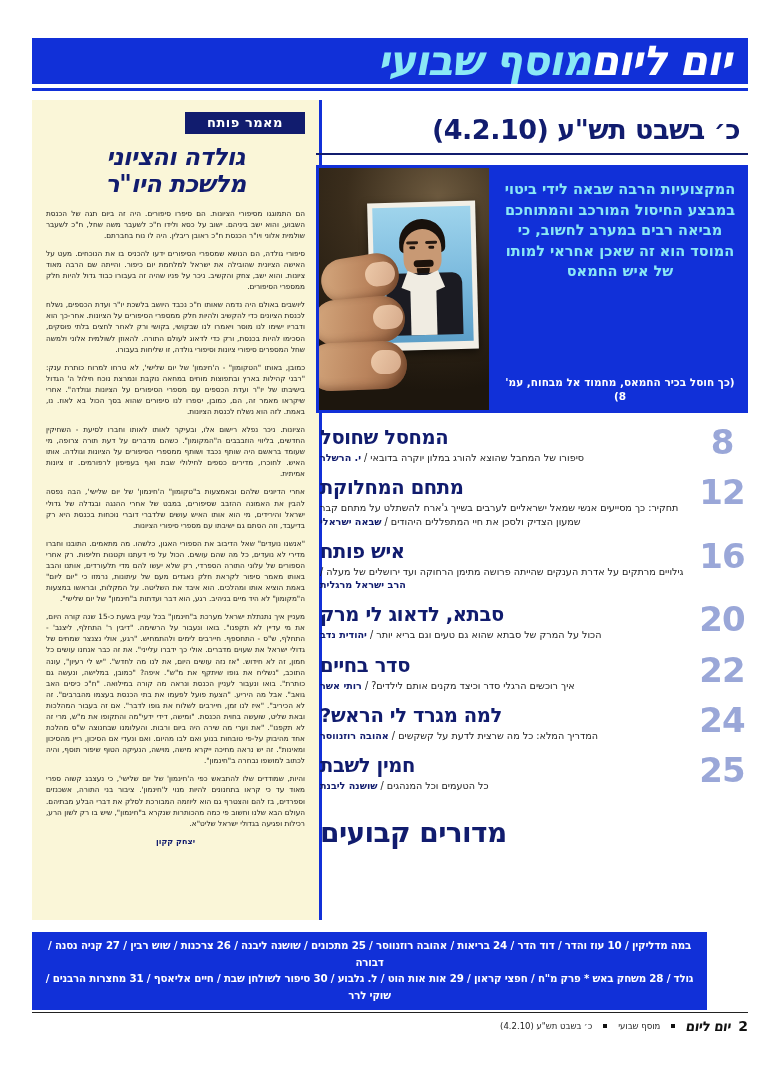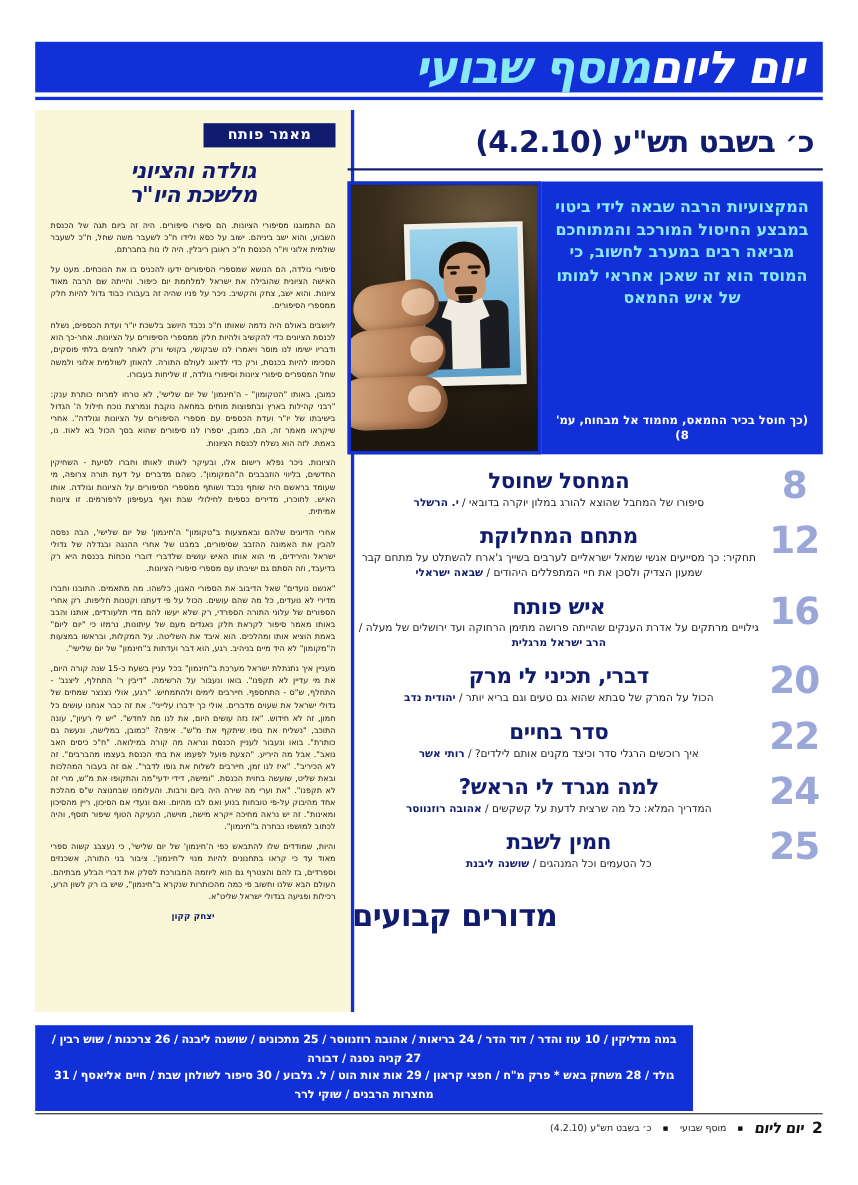--- a/index.html
+++ b/index.html
@@ -231,21 +231,21 @@
     text-align: center;
     font-size: 34px;
     font-weight: bold;
     color: #9aa7d8;
     line-height: .92;
     letter-spacing: -1px;
     font-family: "DejaVu Sans", sans-serif;
   }
   .toc-body {
     flex: 1 1 auto;
-    text-align: center;
+    text-align: left;
     padding-left: 4px;
   }
   .toc-title {
     font-size: 19.5px;
     font-weight: bold;
     color: #111c6e;
     line-height: 1.08;
     letter-spacing: -0.4px;
     font-family: "DejaVu Sans", sans-serif;
   }
@@ -288,21 +288,21 @@
     background: #111c6e;
     color: #ffffff;
     font-size: 13px;
     font-weight: bold;
     padding: 3px 22px 4px 22px;
     letter-spacing: .5px;
     font-family: "DejaVu Sans", sans-serif;
   }
   .art-title {
     text-align: center;
-    font-size: 20px;
+    font-size: 24px;
     font-weight: bold;
     color: #111c6e;
     line-height: 1.12;
     margin: 10px 0 10px 0;
     font-style: italic;
     letter-spacing: -0.6px;
     font-family: "DejaVu Sans", sans-serif;
   }
   .art-body p {
     margin: 0 0 7px 0;
@@ -319,21 +319,21 @@
     color: #111c6e;
     text-align: center;
     font-family: "DejaVu Sans", sans-serif;
   }
 
   
   .strip {
     position: absolute;
     left: 32px;
     top: 932px;
-    width: 598px;
+    width: 675px;
     background: #1130d8;
     padding: 5px 10px 6px 10px;
     box-sizing: border-box;
     direction: rtl;
   }
   .strip-line {
     color: #ffffff;
     font-size: 10.3px;
     font-weight: bold;
     text-align: center;
@@ -484,21 +484,21 @@
         <div class="toc-num">16</div>
         <div class="toc-body">
           <div class="toc-title">איש פותח</div>
           <div class="toc-desc"><span>גילויים מרתקים על אדרת הענקים שהייתה פרושה מתימן הרחוקה ועד ירושלים של מעלה / </span><b>הרב ישראל מרגלית</b></div>
         </div>
       </div>
 
       <div class="toc-item">
         <div class="toc-num">20</div>
         <div class="toc-body">
-          <div class="toc-title">דברי, תכיני לי מרק</div>
+          <div class="toc-title">סבתא, לדאוג לי מרק</div>
           <div class="toc-desc"><span>הכול על המרק של סבתא שהוא גם טעים וגם בריא יותר / </span><b>יהודית נדב</b></div>
         </div>
       </div>
 
       <div class="toc-item">
         <div class="toc-num">22</div>
         <div class="toc-body">
           <div class="toc-title">סדר בחיים</div>
           <div class="toc-desc"><span>איך רוכשים הרגלי סדר וכיצד מקנים אותם לילדים? / </span><b>רותי אשר</b></div>
         </div>

